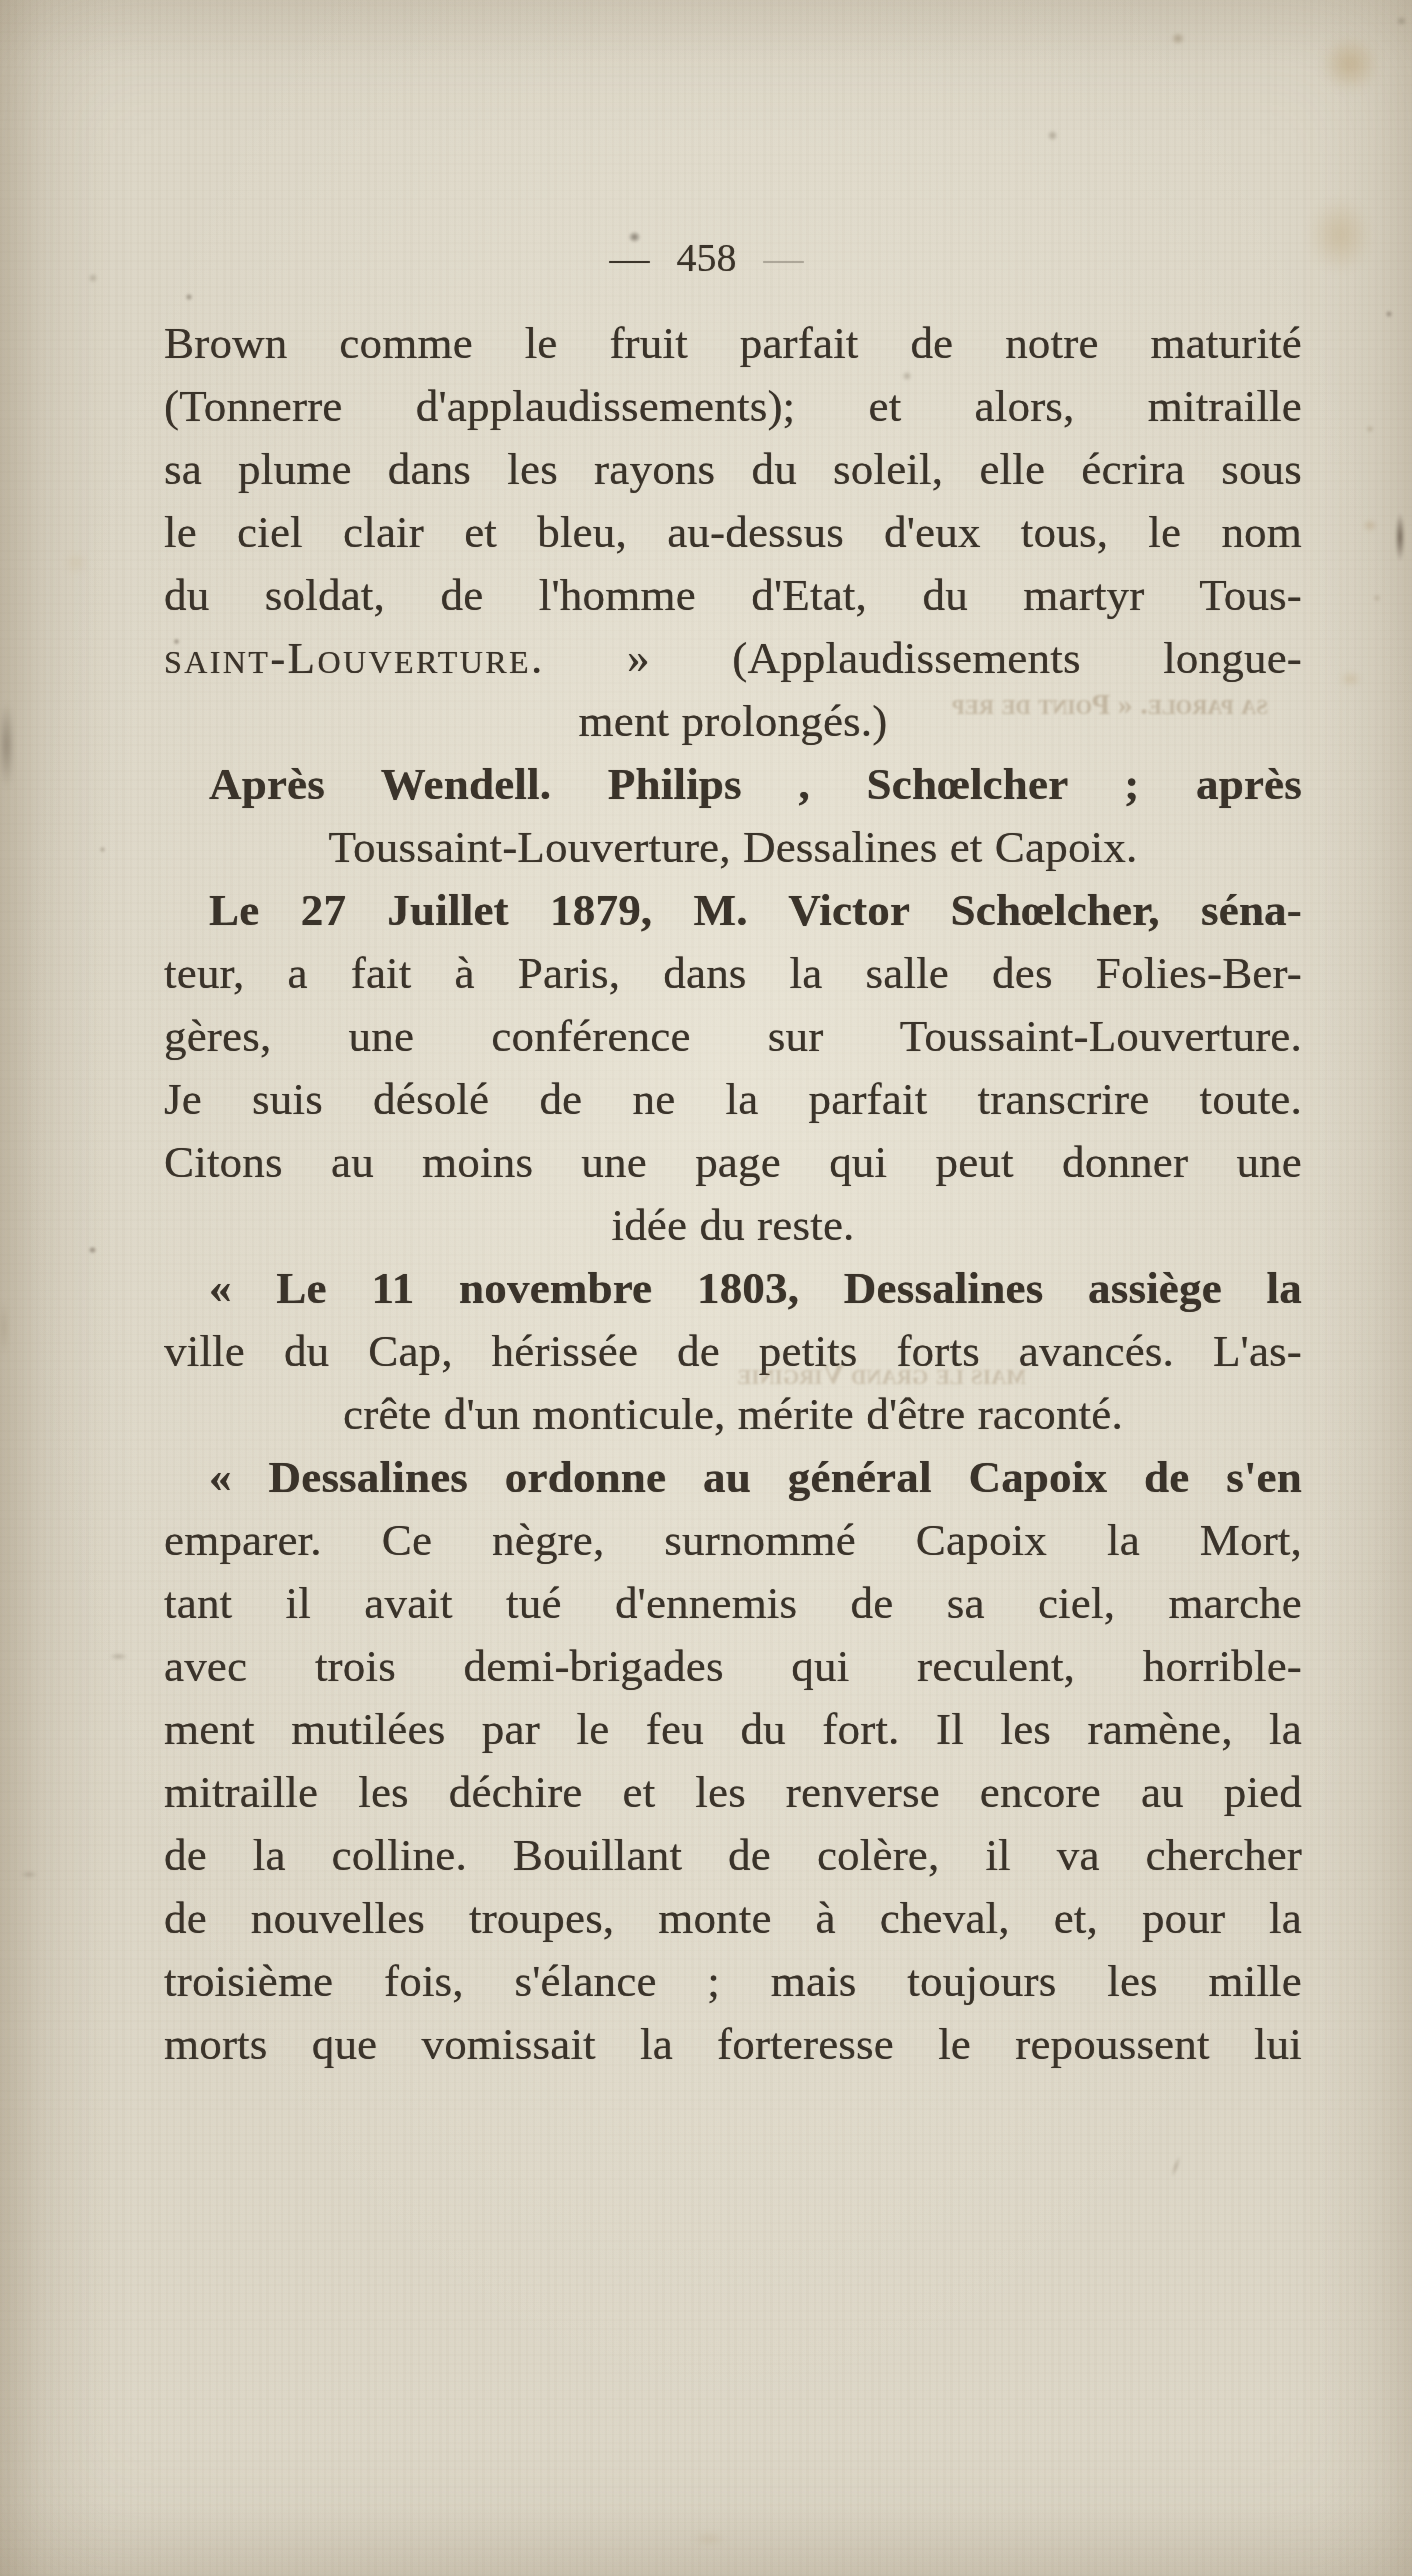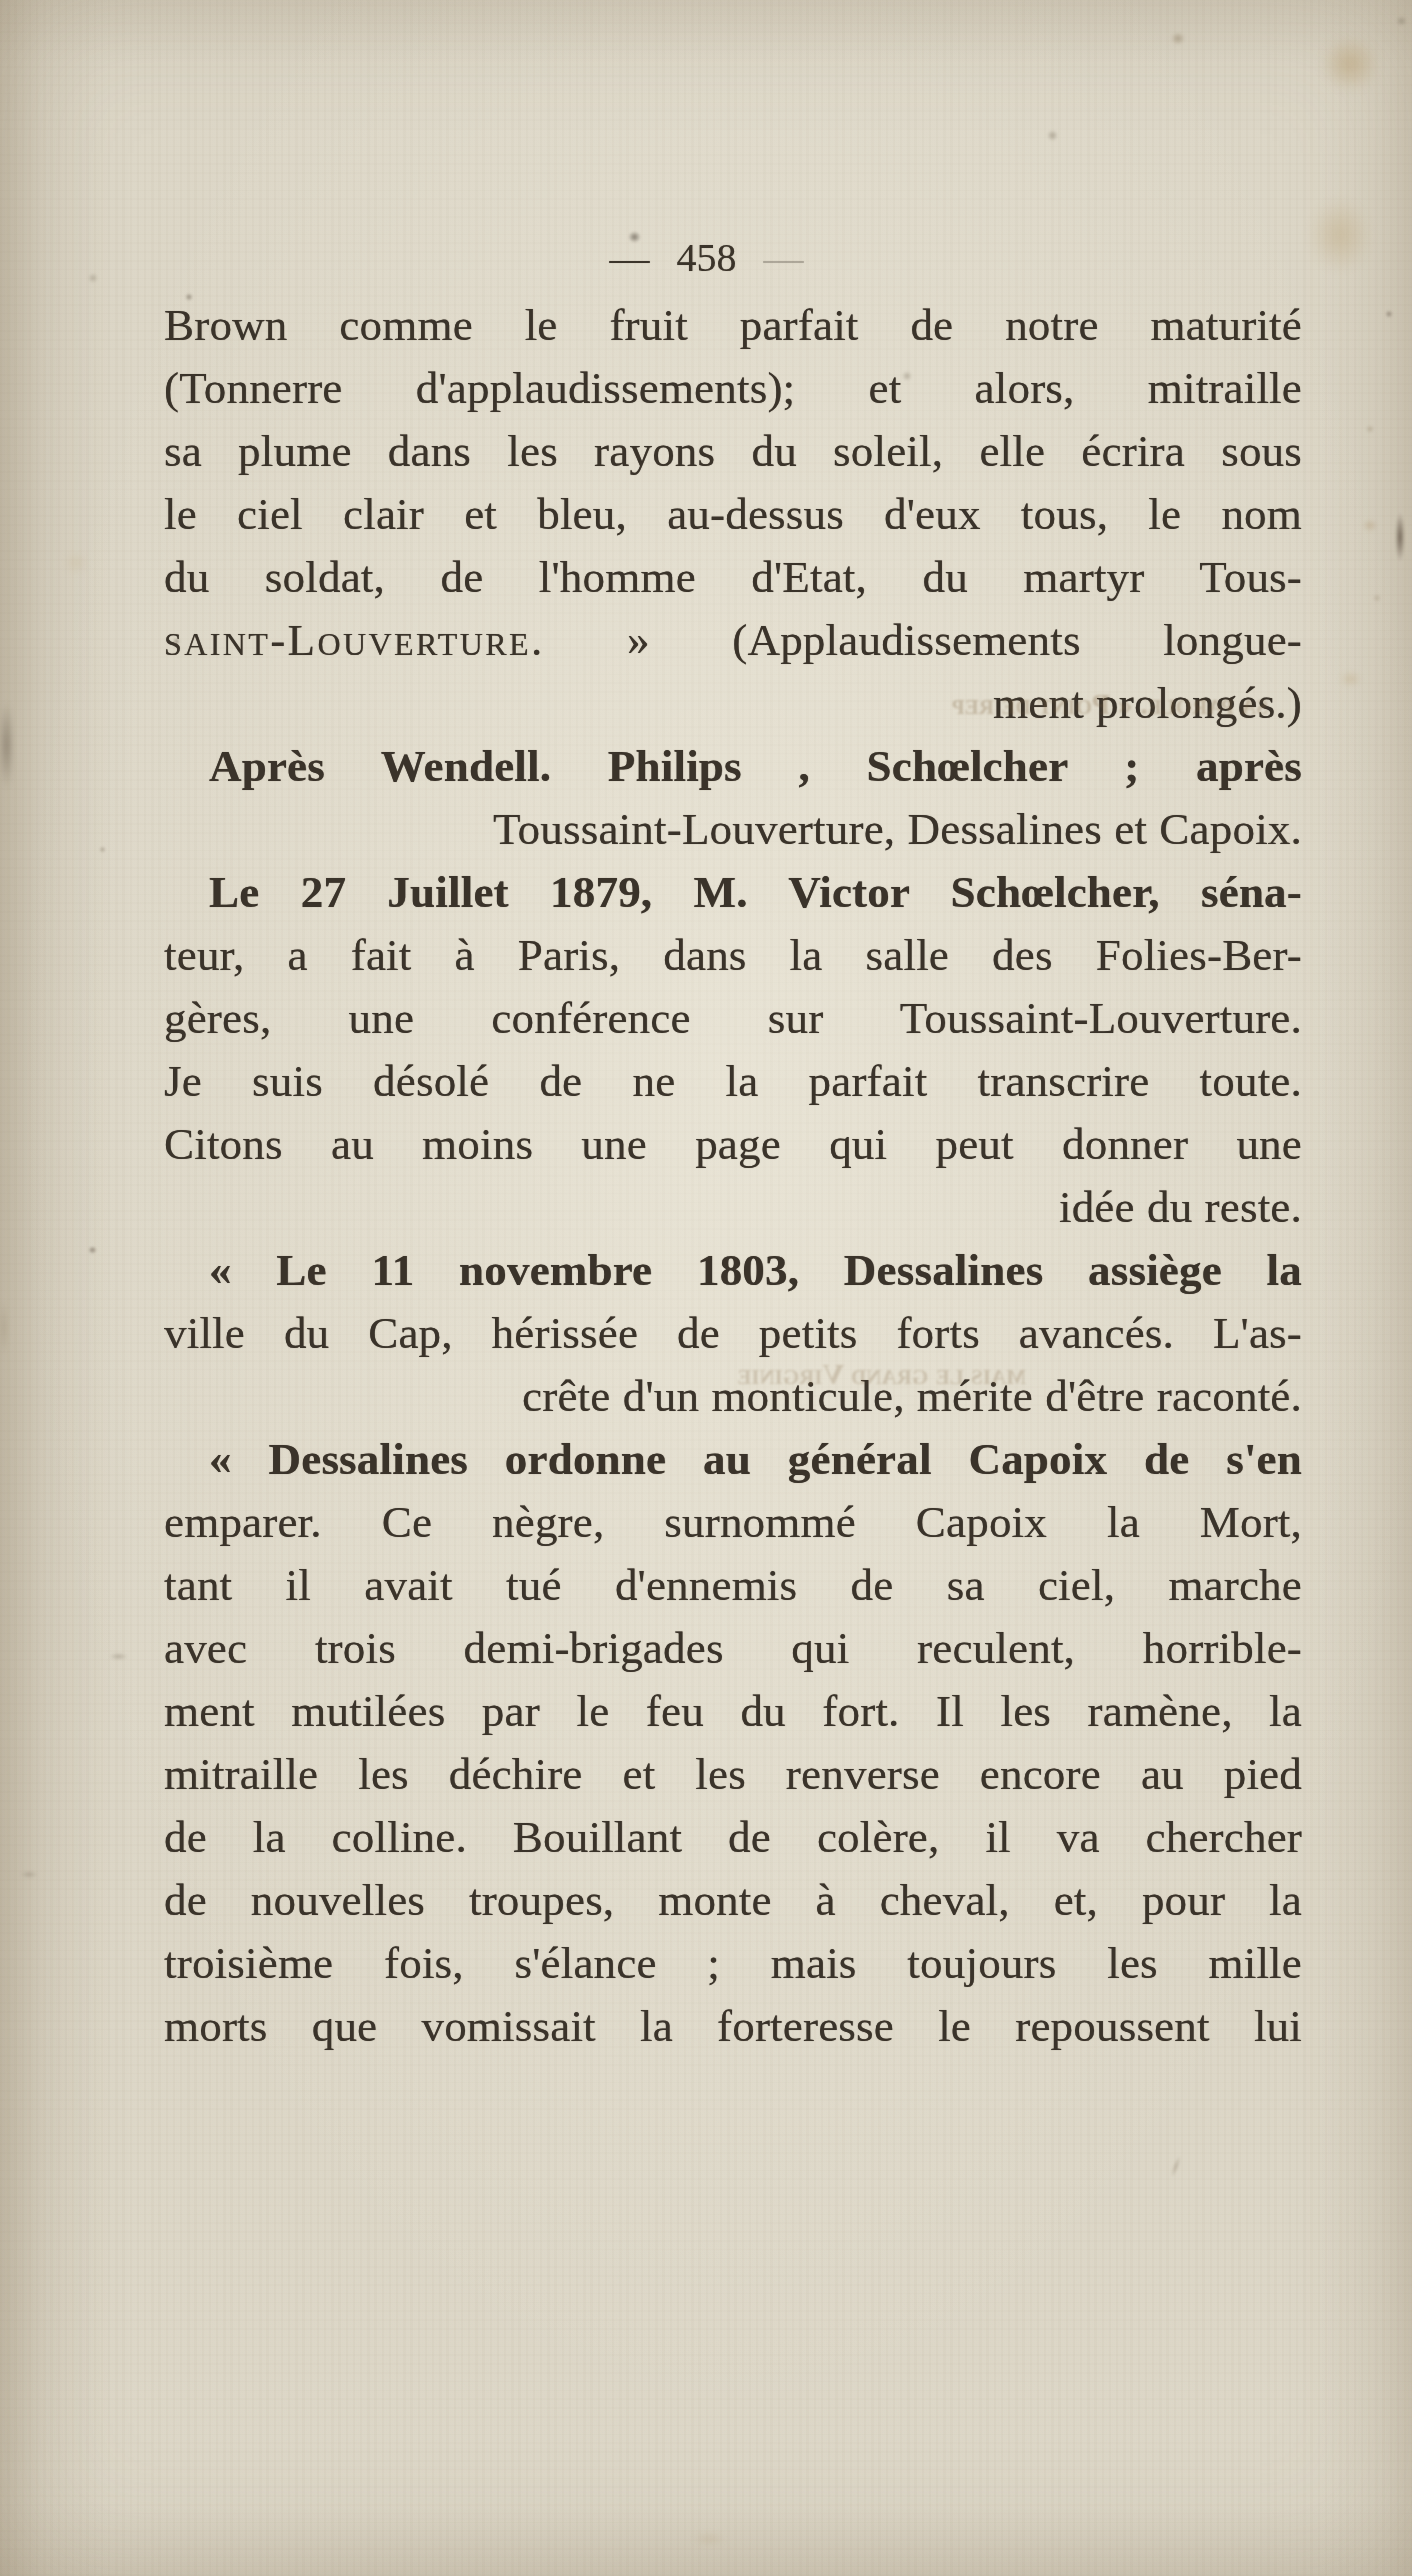--- a/index.html
+++ b/index.html
@@ -27,30 +27,30 @@
     top: 234px; left: 0; width: 100%;
     display: flex; justify-content: center; align-items: center;
     gap: 27px;
     font-size: 40px;
     color: #3b342a;
     text-shadow: 0 0 0.8px rgba(58,48,38,0.55);
   }
   .page-number .dash-right { opacity: 0.30; }
   .text-block {
     position: absolute;
-    left: 164px; top: 294px;
+    left: 164px; top: 312px;
     width: 1138px;
     font-size: 45px;
     line-height: 63px;
     color: #3a332a;
     letter-spacing: 0.2px;
     word-spacing: 0.8px;
     text-shadow: 0 0 0.8px rgba(56,46,36,0.6), 0.3px 0.3px 0.5px rgba(56,46,36,0.25);
   }
-  .line { height: 63px; overflow: hidden; text-align: right; }
+  .line { height: 63px; overflow: hidden; text-align: center; }
   .line.just { text-align: justify; text-align-last: justify; }
   .line.indent { text-indent: 45px; font-weight: bold; }
   .sc { font-variant: small-caps; letter-spacing: 2.4px; }
   .ghost {
     position: absolute;
     transform: scaleX(-1);
     font-variant: small-caps;
     font-weight: bold;
     color: #7e6340;
     filter: blur(1.3px);

